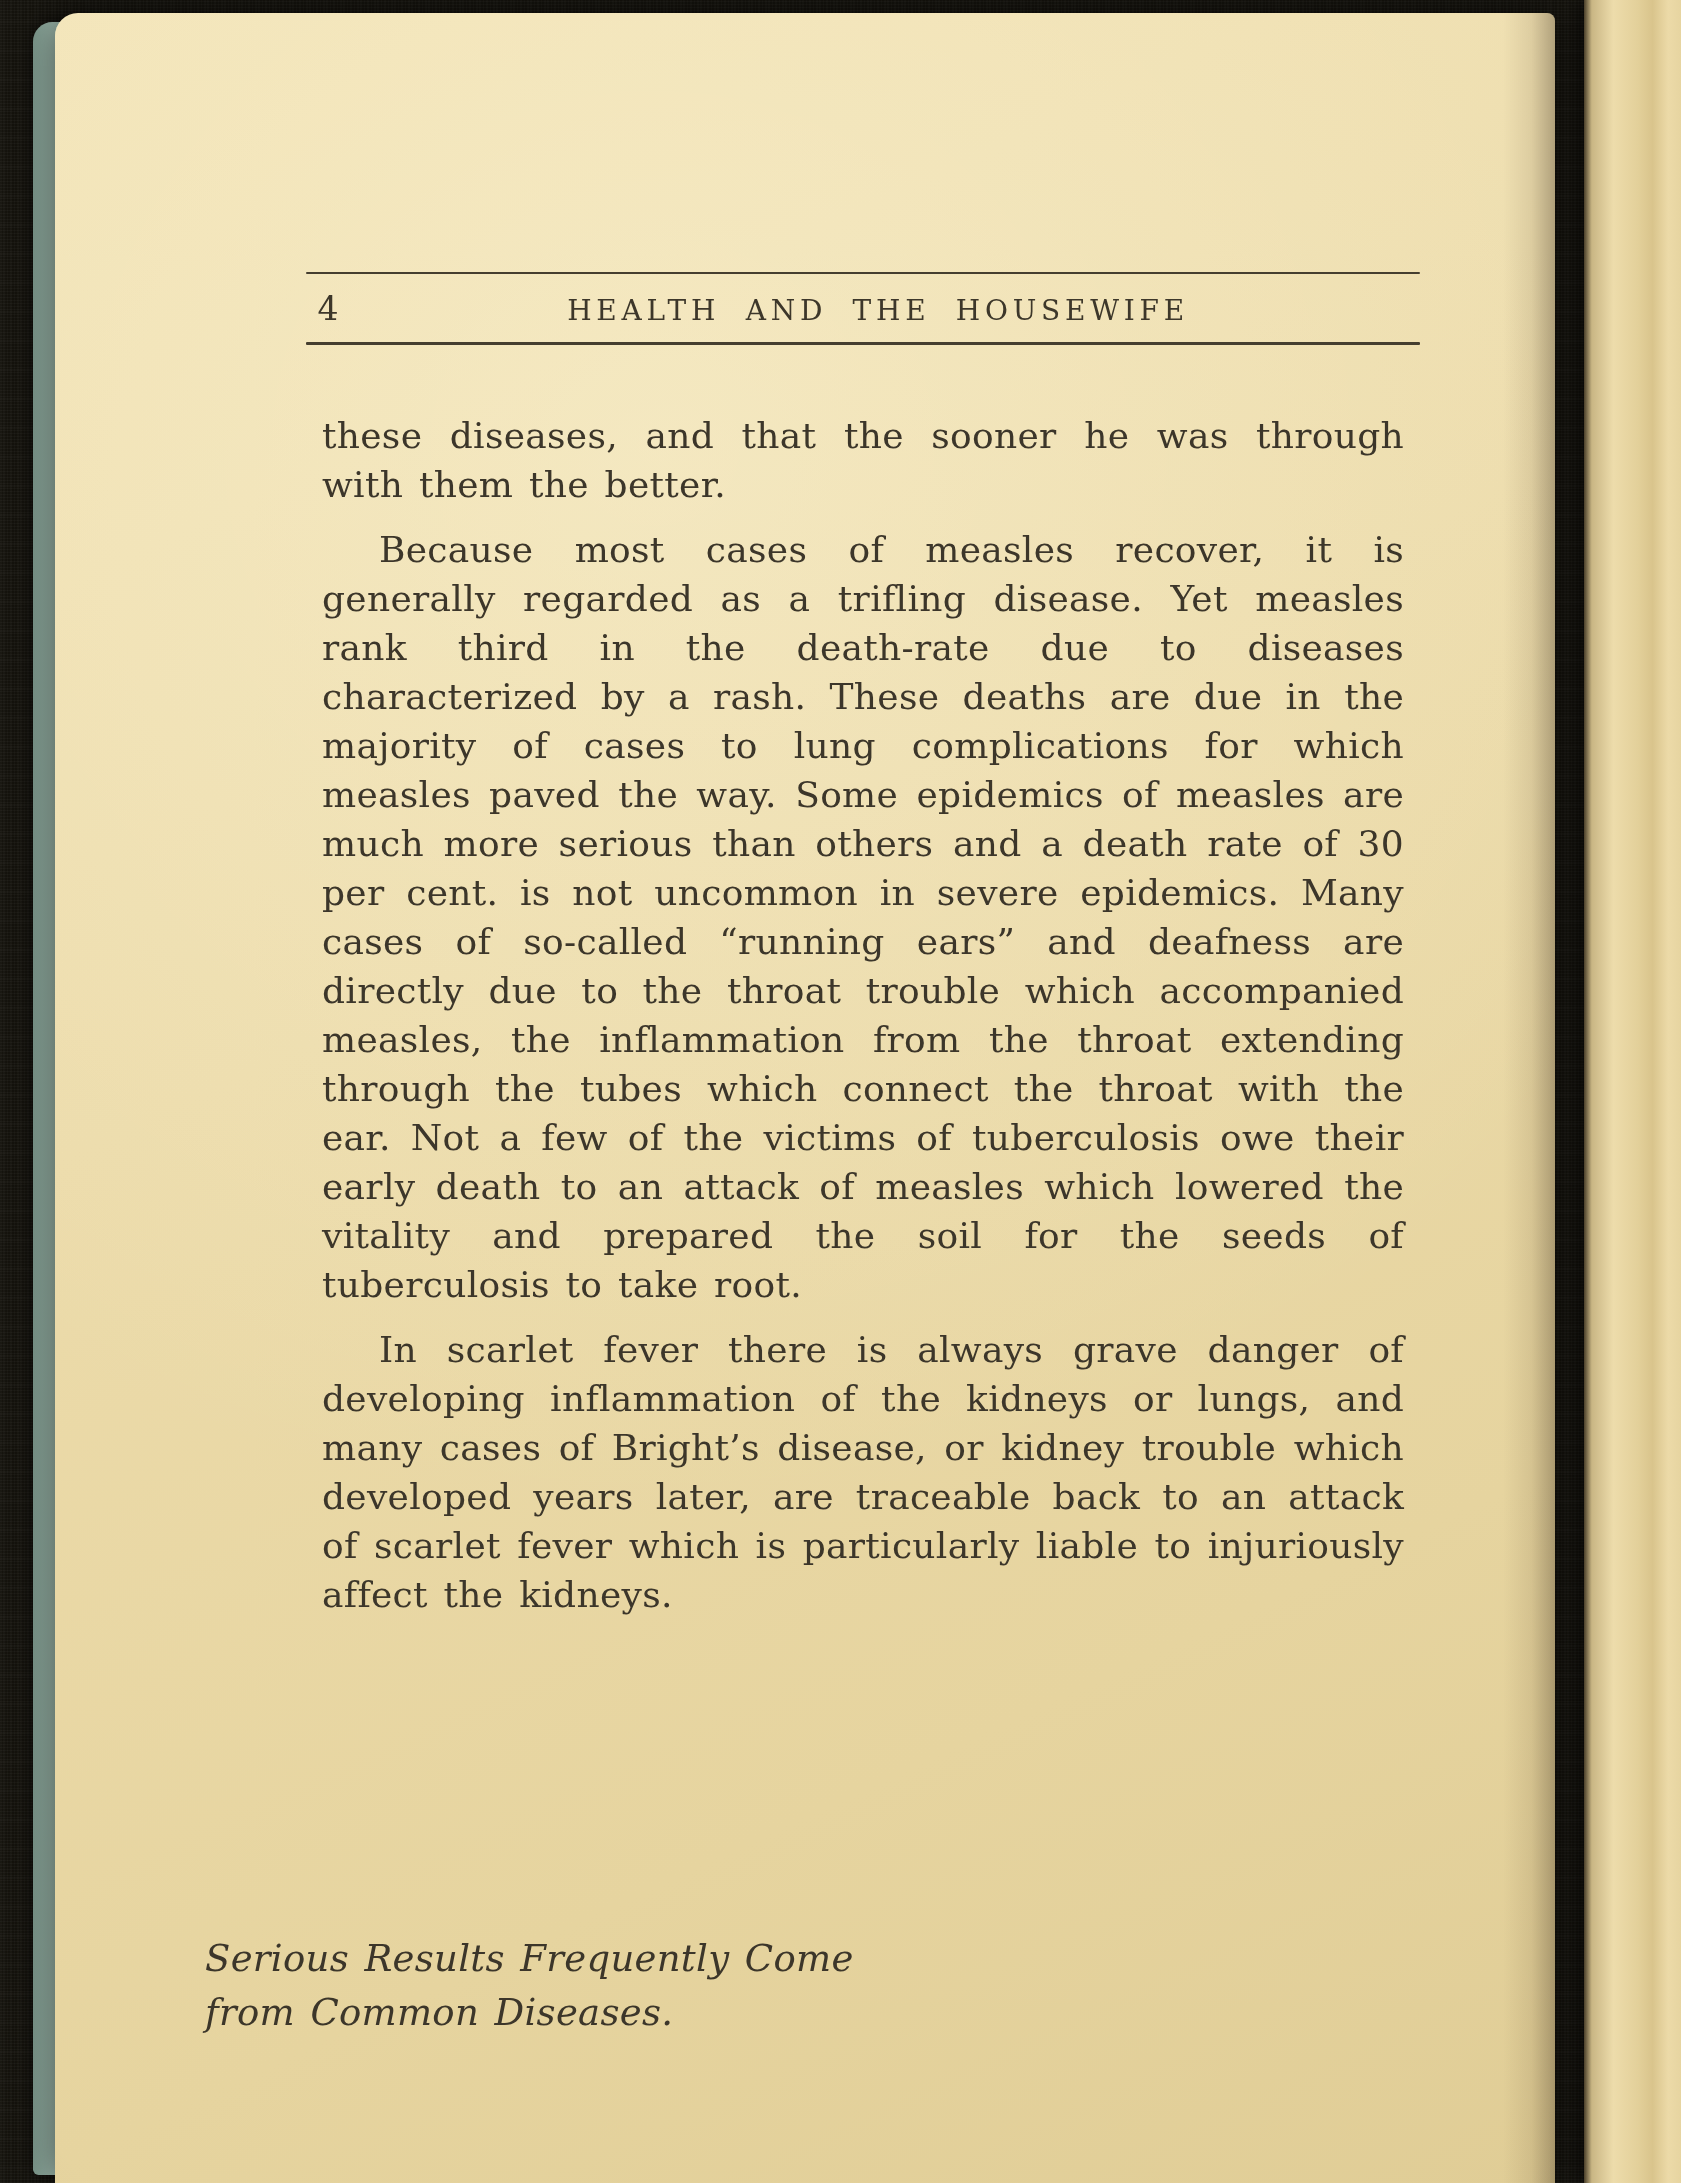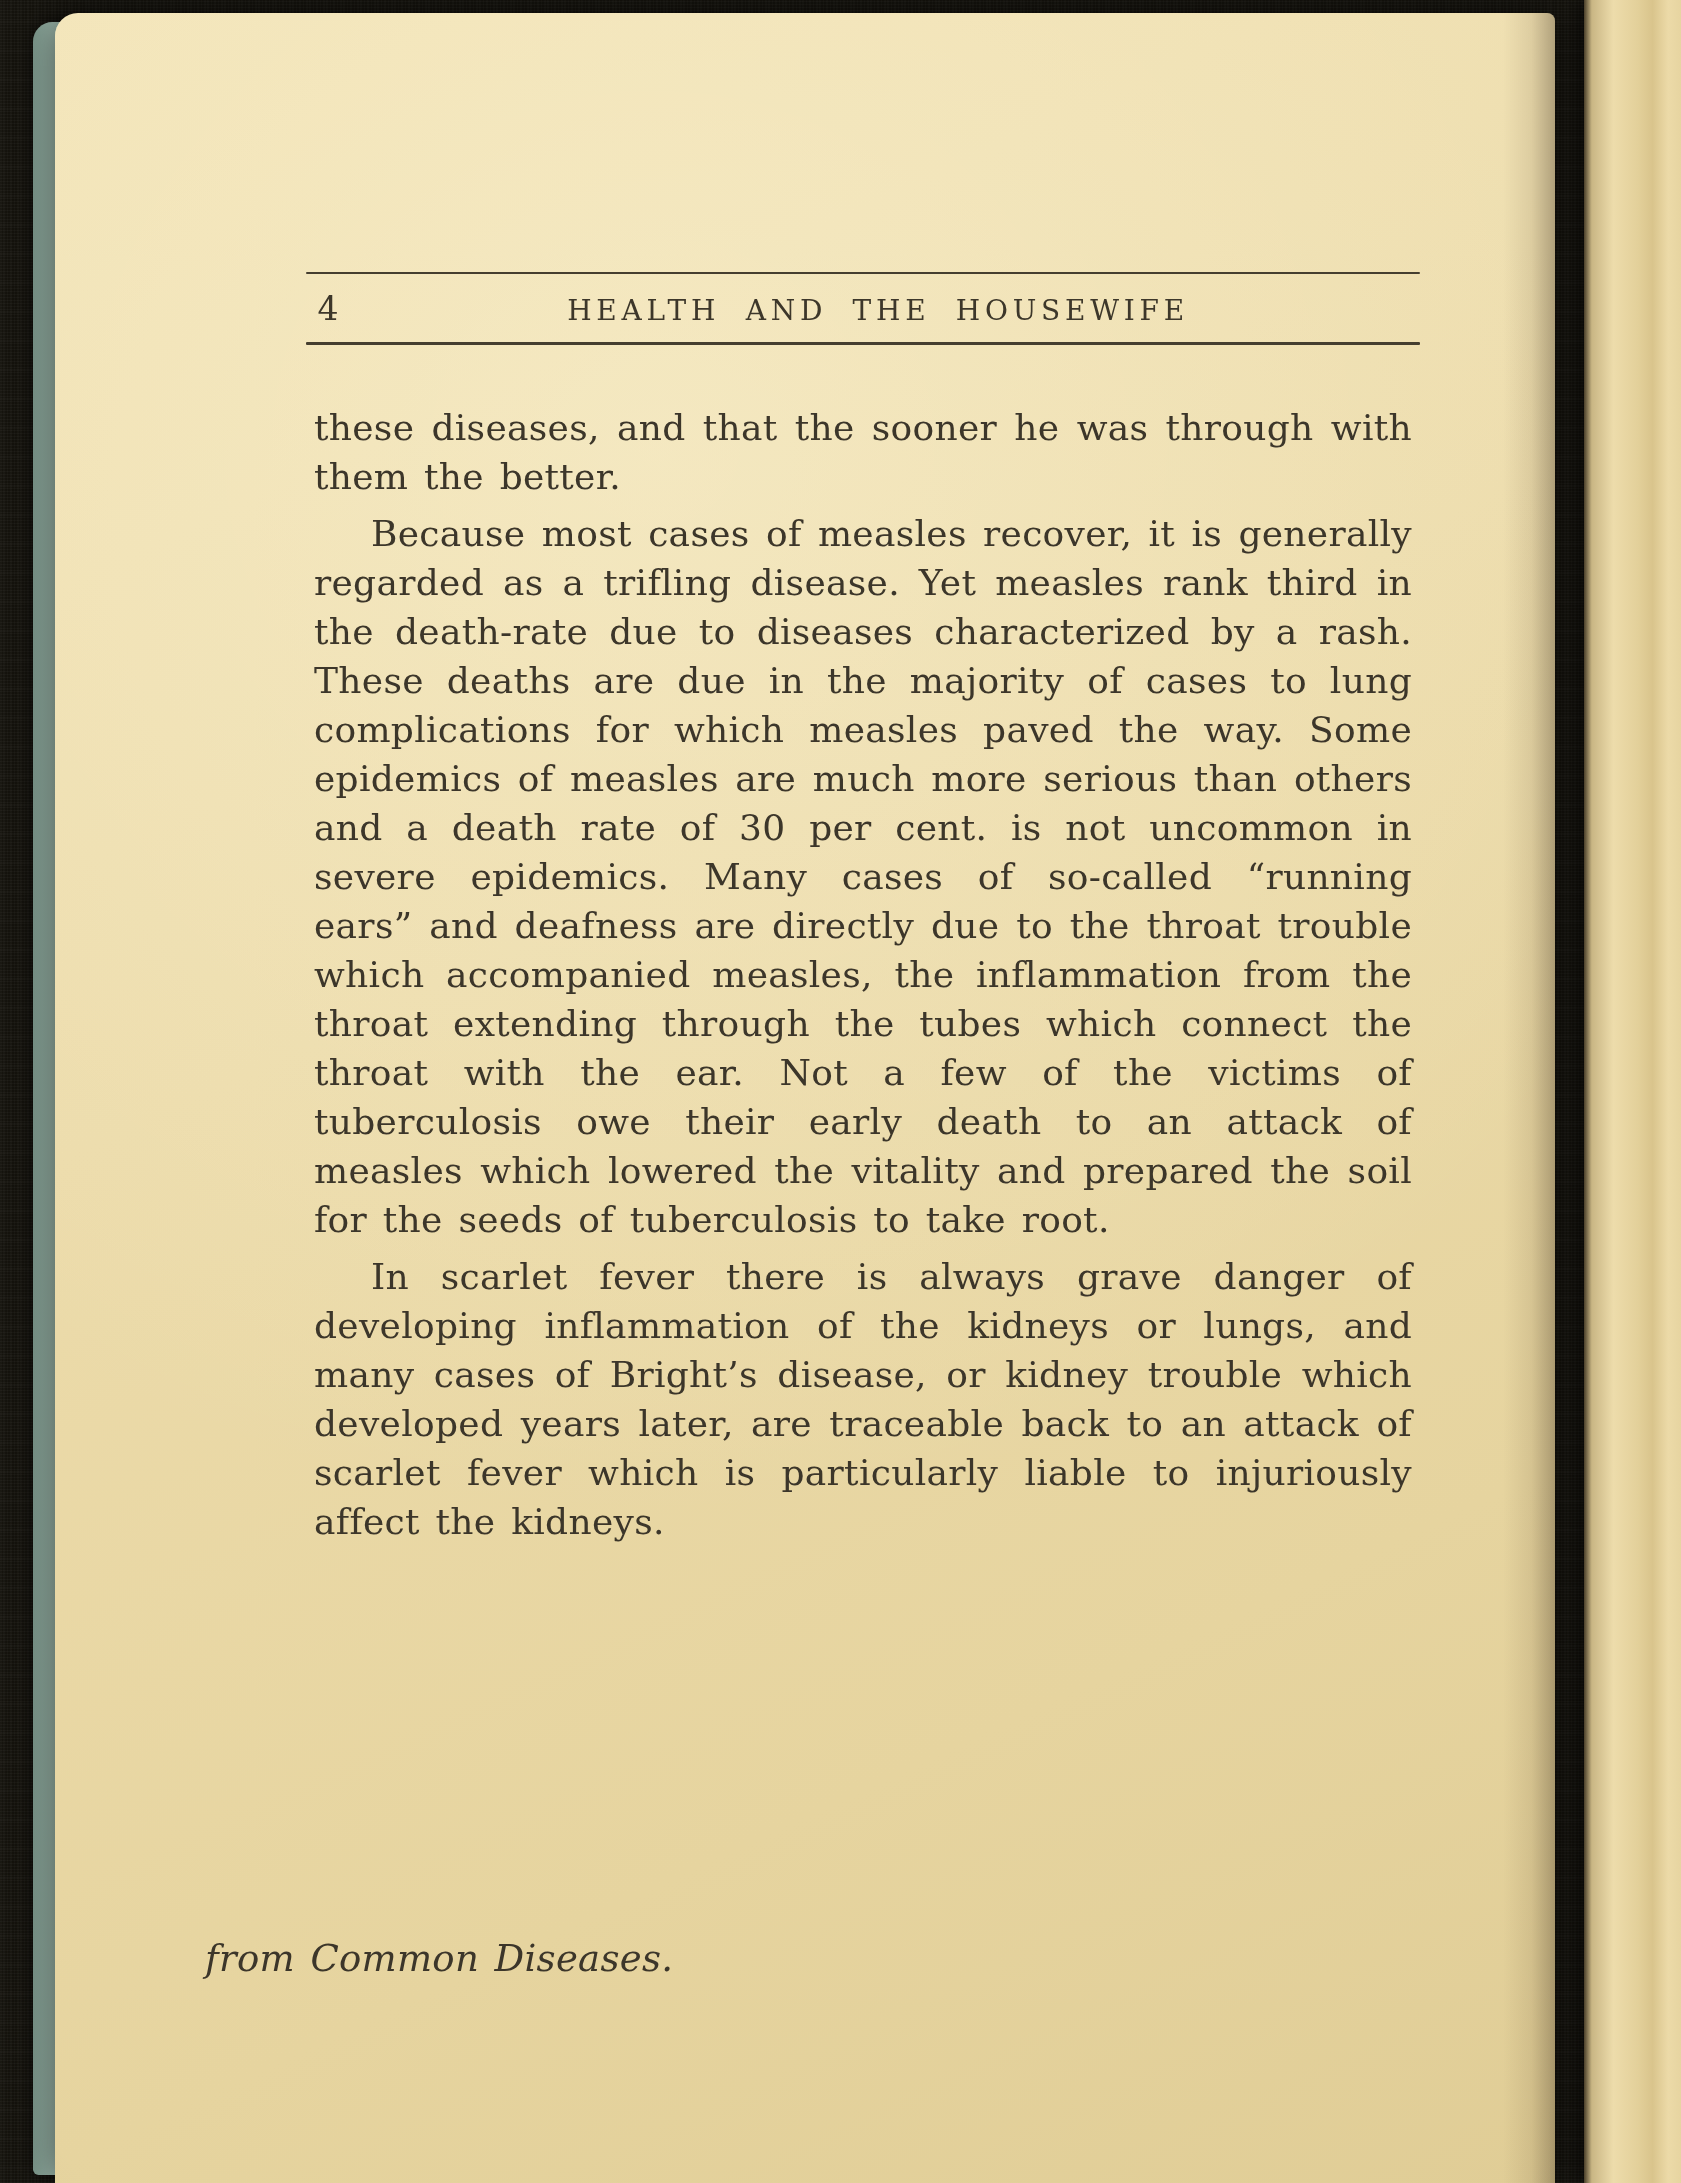--- a/index.html
+++ b/index.html
@@ -123,21 +123,21 @@
     top: 382px;
     width: 1114px;
     font-size: 36px;
     line-height: 49px;
     text-align: justify;
     color: #3c362a;
     word-spacing: 4px;
     letter-spacing: 0.3px;
   }
   .body-text p {
-    margin: 8px;
+    margin: 16px;
     text-indent: 57px;
   }
   .body-text p.first {
     text-indent: 0;
   }
 
   
   .sidenote {
     position: absolute;
     left: 150px;
@@ -168,19 +168,20 @@
     <div class="rule"></div>
   </div>
 
   <div class="body-text">
     <p class="first">these diseases, and that the sooner he was through with them the better.</p>
     <p>Because most cases of measles recover, it is generally regarded as a trifling disease. Yet measles rank third in the death-rate due to diseases characterized by a rash. These deaths are due in the majority of cases to lung complications for which measles paved the way. Some epidemics of measles are much more serious than others and a death rate of 30 per cent. is not uncommon in severe epidemics. Many cases of so-called “running ears” and deafness are directly due to the throat trouble which accompanied measles, the inflammation from the throat extending through the tubes which connect the throat with the ear. Not a few of the victims of tuberculosis owe their early death to an attack of measles which lowered the vitality and prepared the soil for the seeds of tuberculosis to take root.</p>
     <p>In scarlet fever there is always grave danger of developing inflammation of the kidneys or lungs, and many cases of Bright’s disease, or kidney trouble which developed years later, are traceable back to an attack of scarlet fever which is particularly liable to injuriously affect the kidneys.</p>
   </div>
 
   <div class="sidenote">
+    <div>Serious Results Frequently Come</div>
     <div>from Common Diseases.</div>
   </div>
 
 </div>
 
 <div class="next-page-edge"></div>
 
 
 </body></html>

